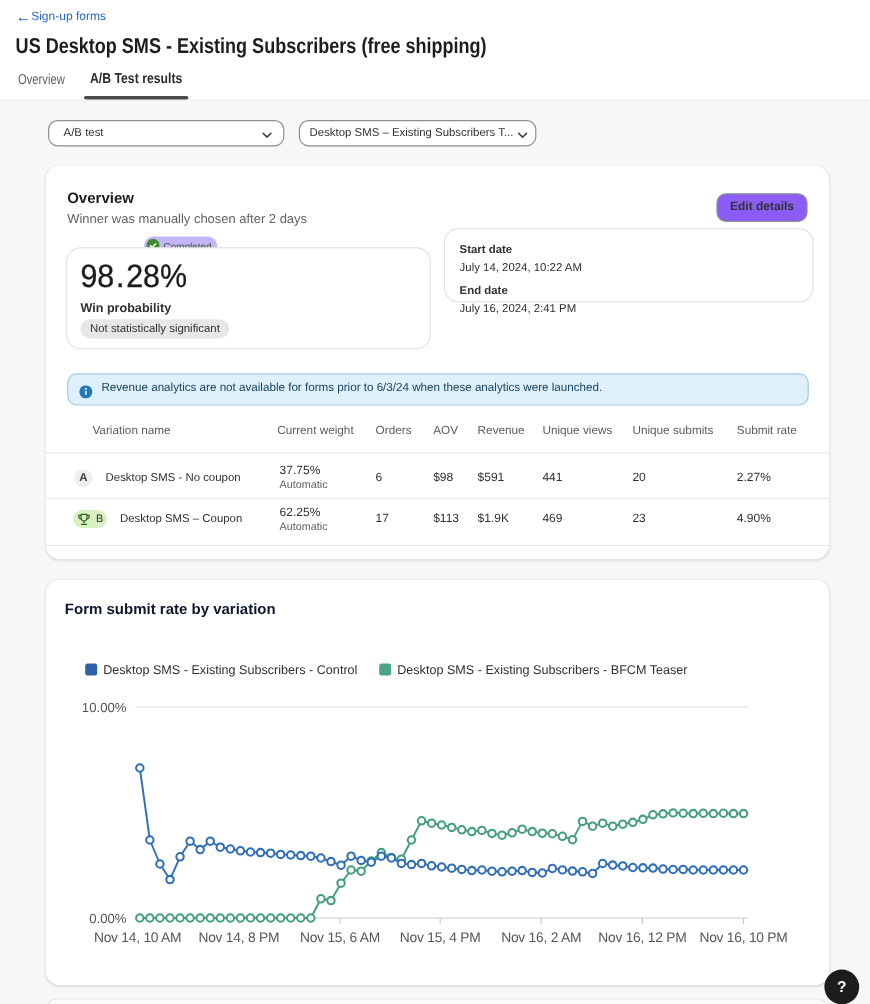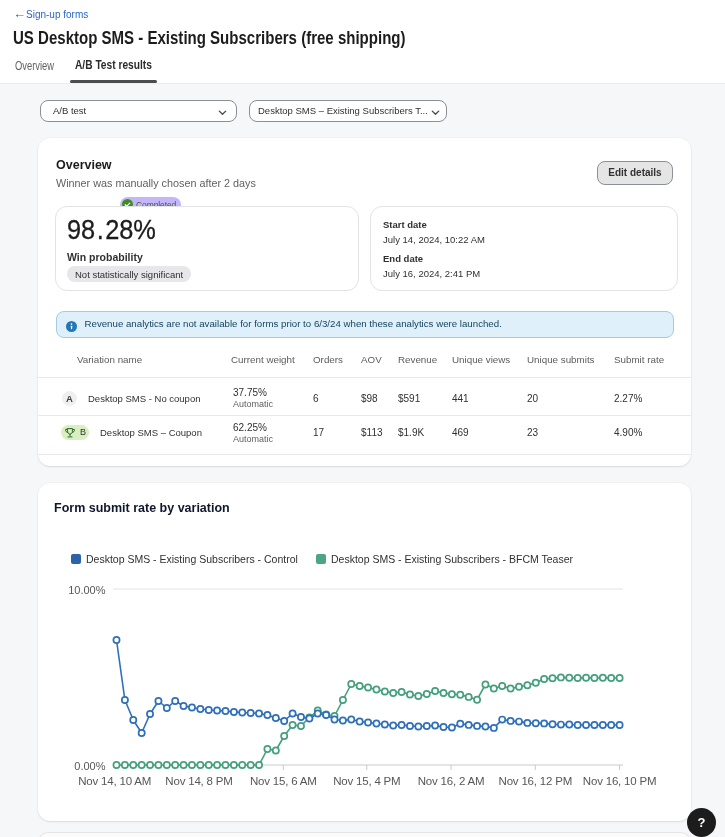--- a/index.html
+++ b/index.html
@@ -18,24 +18,24 @@
   .sel1 { left:40px; top:100px; width:197px; }
   .sel2 { left:249px; top:100px; width:198px; padding-left:8px; }
   
   .card { position:absolute; left:38px; width:653px; background:#ffffff; border-radius:12px; box-shadow:0 1px 2px rgba(0,0,0,0.10), 0 0 0 0.5px rgba(0,0,0,0.04); }
   .card1 { top:138px; height:328px; }
   .card2 { top:483px; height:338px; }
   .ovh { position:absolute; left:18px; top:20px; font-size:12.5px; font-weight:700; color:#1c1c1c; white-space:nowrap; }
   .badge-done { position:absolute; left:82px; top:19px; height:32px; background:#c4b5fd; border-radius:8px; font-size:8.5px; color:#3e5d28; font-weight:500; padding:2px 5px 0 2px; white-space:nowrap; letter-spacing:-0.1px;margin-top:40px; }
   .badge-done svg { vertical-align:-2px; margin-right:3px; }
   .sub { position:absolute; left:18px; top:39px; font-size:10.8px; color:#616161; white-space:nowrap; }
-  .editbtn { position:absolute; left:559px; top:23px; width:76px; height:24px; border:1px solid #8a9096; border-radius:8px; background:#e5e5e5; font-size:10px; font-weight:700; color:#323232; text-align:center; line-height:22px; }
+  .editbtn { position:absolute; left:559px; top:23px; width:76px; height:24px; border:1px solid #8a9096; border-radius:8px; background:#8b5cf6; font-size:10px; font-weight:700; color:#323232; text-align:center; line-height:22px; }
   .statbox { position:absolute; border:1px solid #e3e3e3; border-radius:12px; background:#fff; }
   .box1 { left:17px; top:68px; width:304px; height:85px; }
-  .box2 { left:332px; top:68px; width:308px; height:85px; }
+  .box2 { left:332px; top:52px; width:308px; height:62px; }
   .bignum { position:absolute; left:11px; top:10px; font-size:27px; color:#1c1c1c; font-weight:400; line-height:27px; transform:scaleX(0.94); transform-origin:left top; -webkit-text-stroke:0.3px #1c1c1c; }
   .winlab { position:absolute; left:11px; top:44px; font-size:10.5px; font-weight:700; color:#303030; }
   .nss { position:absolute; left:11px; top:59px; height:16px; background:#e7e7ea; border-radius:8px; font-size:9.5px; color:#303030; padding:2.5px 8px 0 8px; white-space:nowrap; }
   .dlab { position:absolute; left:12px; font-size:9.5px; font-weight:700; color:#303030; white-space:nowrap; }
   .dval { position:absolute; left:12px; font-size:9.5px; color:#303030; white-space:nowrap; }
   .banner { position:absolute; left:18px; top:173px; width:618px; height:27px; background:#dff0fa; border:1px solid #a3cbe2; border-radius:8px; }
   .banner .icon { position:absolute; left:9px; top:9px; }
   .banner .btxt { position:absolute; left:27.5px; top:6px; font-size:9.7px; color:#17445f; white-space:nowrap; }
   
   .th { position:absolute; font-size:9.8px; color:#5c5c5c; top:216px; white-space:nowrap; }

